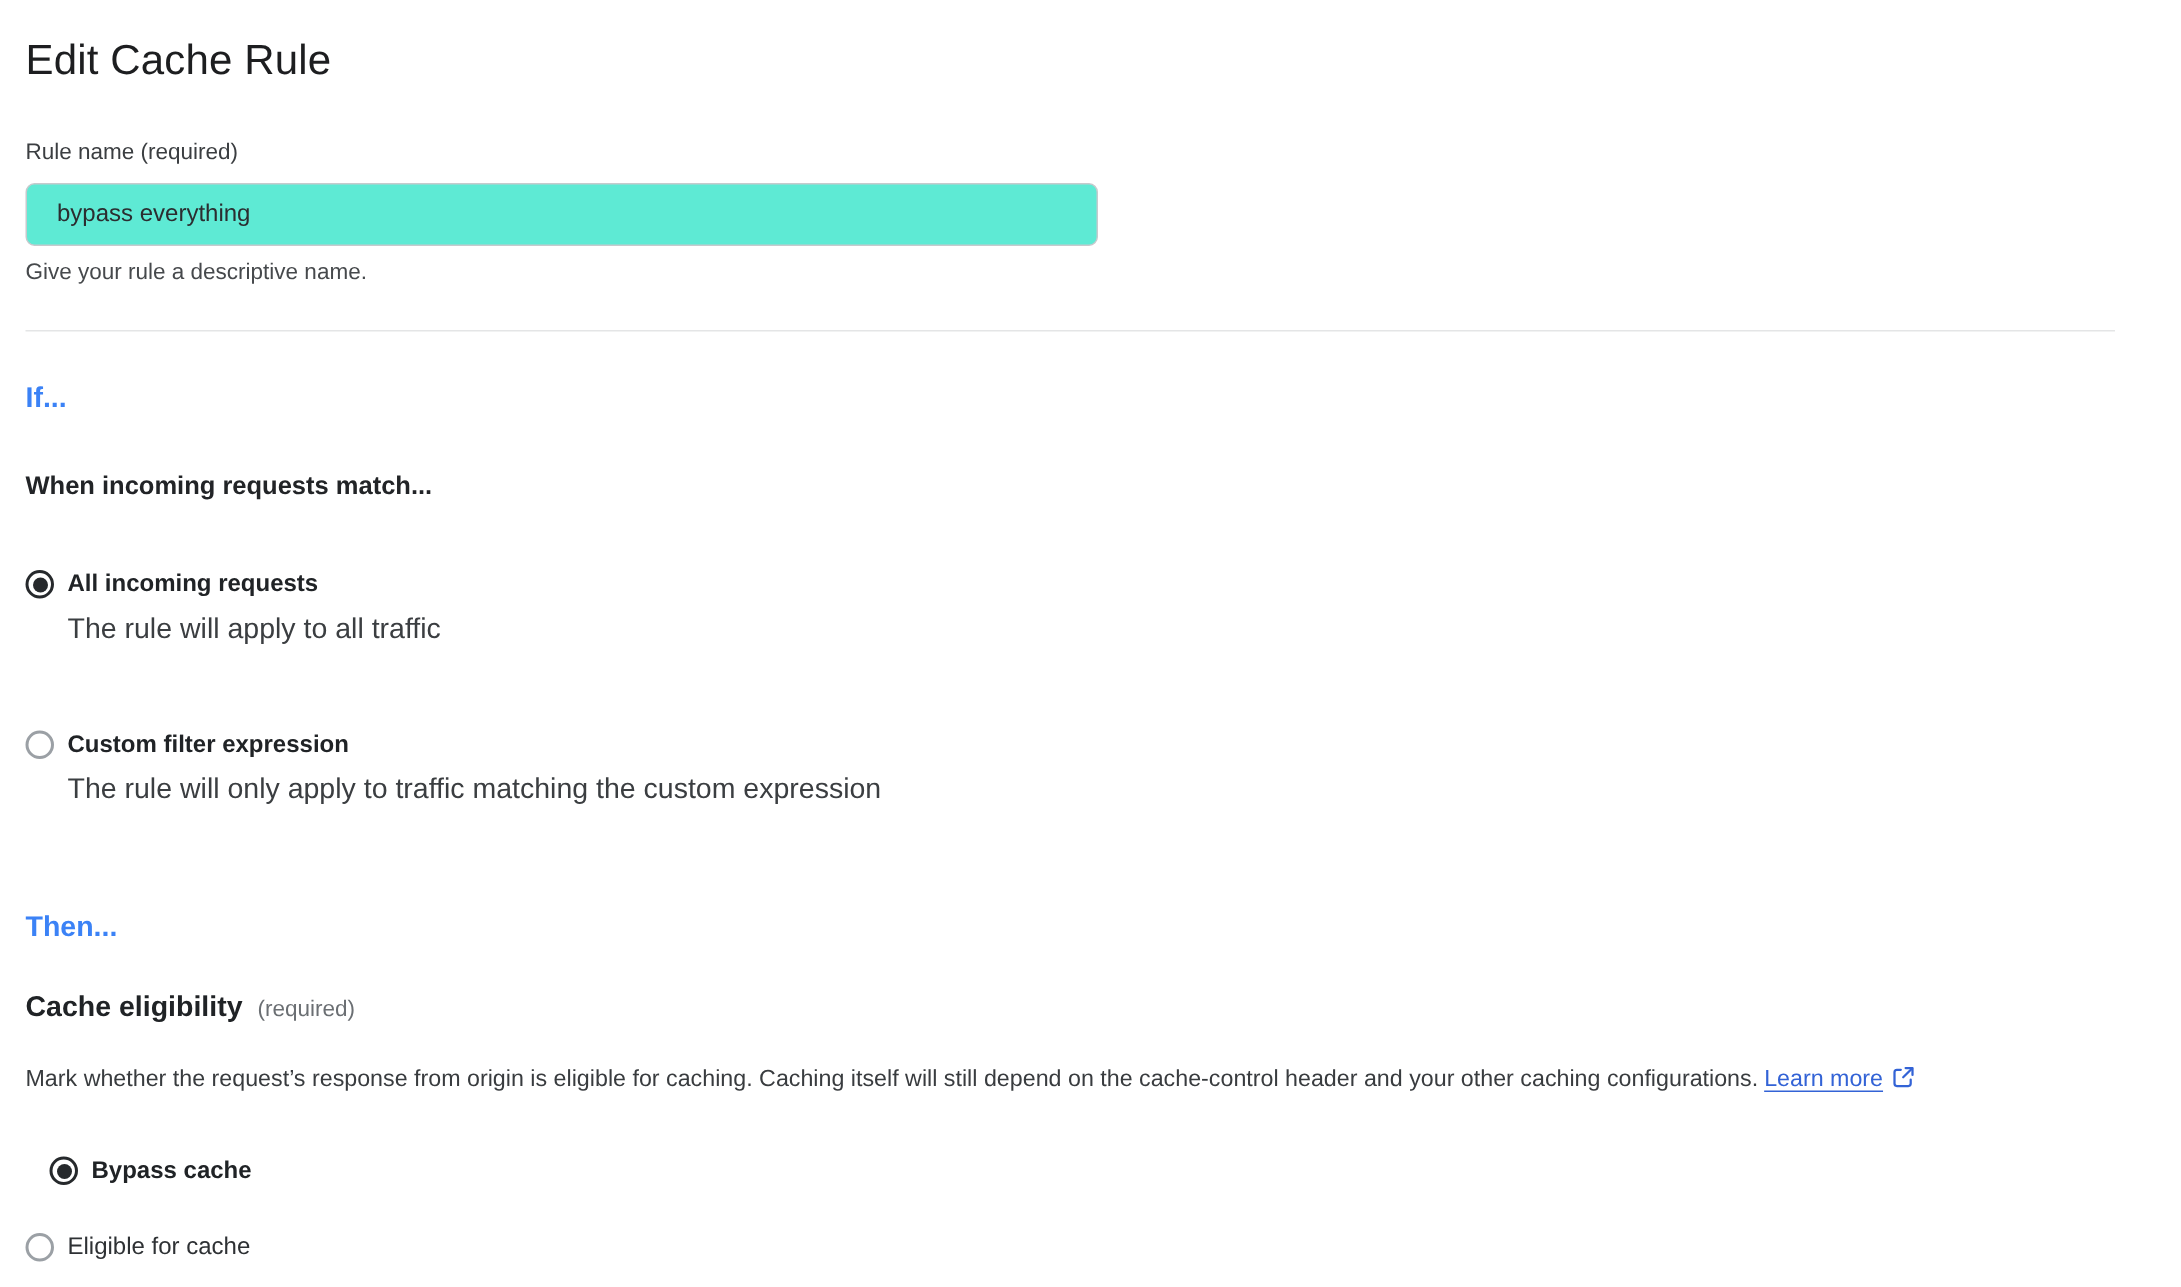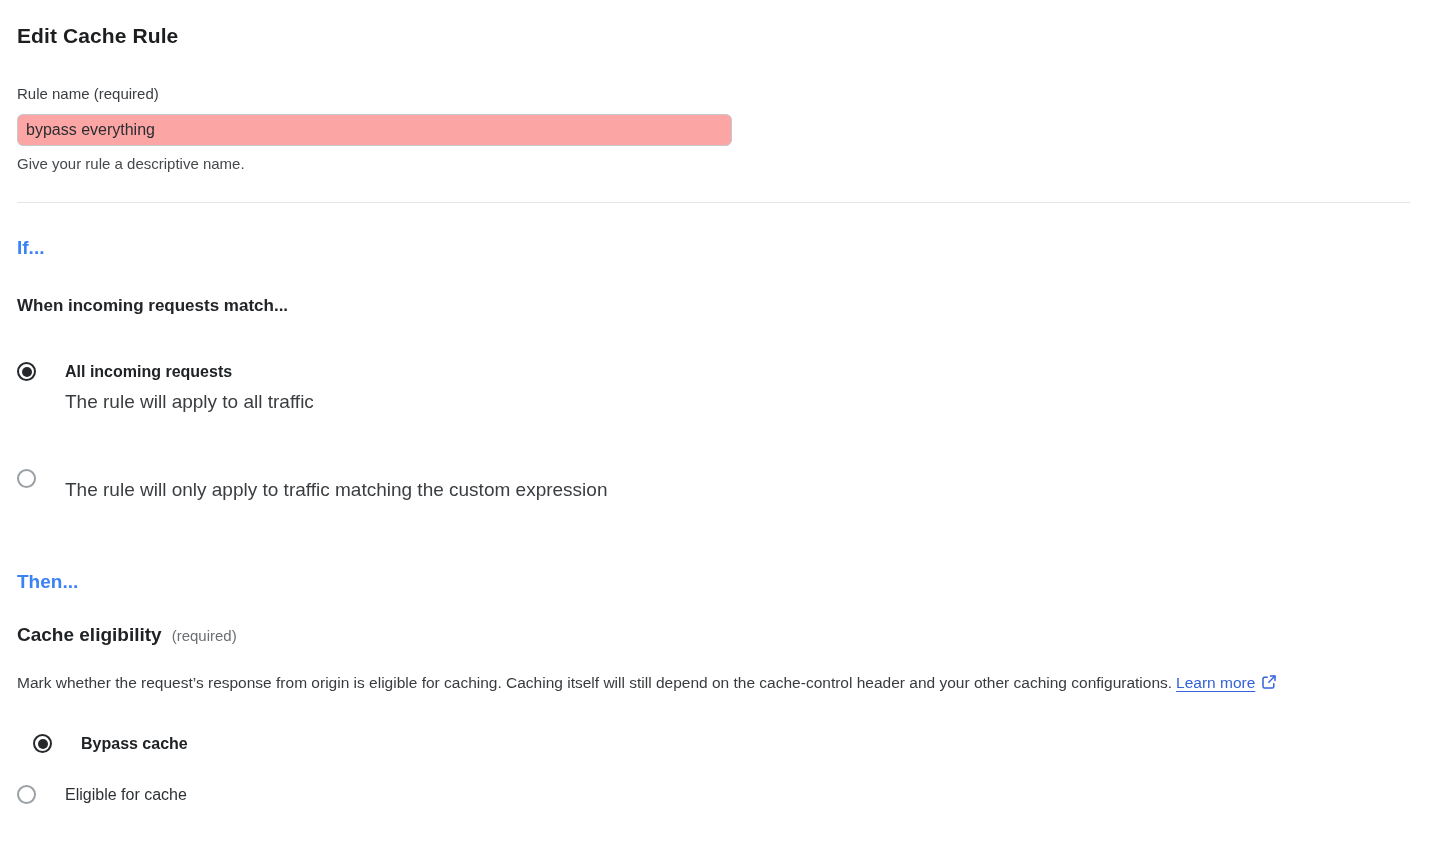--- a/index.html
+++ b/index.html
@@ -6,44 +6,44 @@
   html, body {
     width: 1454px; height: 858px;
     background: #ffffff;
     font-family: "Liberation Sans", sans-serif;
     color: #1e2023;
     overflow: hidden;
   }
   .container { padding: 24px 44px 0 17px; width: 1454px; }
 
   .page-title {
-    font-size: 21px;
-    font-weight: 700;
+    font-size: 28px;
+    font-weight: 400;
     color: #1d1e20;
     letter-spacing: 0.1px;
   }
 
   .field-label {
     margin-top: 37px;
     font-size: 15px;
     color: #3b3e41;
   }
   .rule-name-input {
     display: block;
     margin-top: 12px;
     width: 715px;
-    height: 32px;
+    height: 42px;
     border: 1px solid #c6cacd;
     border-radius: 6px;
-    padding: 0 8px;
+    padding: 0 20px;
     font-family: "Liberation Sans", sans-serif;
     font-size: 16px;
     color: #2b2d30;
     outline: none;
-    background: #fca5a5;
+    background: #5eead4;
   }
   .help-text {
     margin-top: 9px;
     font-size: 15px;
     color: #46494c;
   }
 
   .divider {
     margin-top: 30px;
     border: none;
@@ -60,21 +60,21 @@
   .sub-heading {
     margin-top: 37px;
     font-size: 17px;
     font-weight: 700;
     color: #222427;
   }
 
   .radio-row {
     display: flex;
     align-items: flex-start;
-    gap: 29px;
+    gap: 9px;
     cursor: pointer;
   }
   .radio-row .radio-circle {
     width: 19px; height: 19px;
     border-radius: 50%;
     border: 2px solid #9ba0a5;
     position: relative;
     flex: none;
     margin-top: 0px;
     background: #fff;
@@ -164,20 +164,21 @@
     <span class="radio-circle selected"></span>
     <span class="radio-text">
       <span class="radio-label" style="display:block">All incoming requests</span>
       <span class="radio-desc" style="display:block">The rule will apply to all traffic</span>
     </span>
   </div>
 
   <div class="radio-row mt-56">
     <span class="radio-circle"></span>
     <span class="radio-text">
+      <span class="radio-label" style="display:block">Custom filter expression</span>
       <span class="radio-desc" style="display:block">The rule will only apply to traffic matching the custom expression</span>
     </span>
   </div>
 
   <h2 class="section-heading mt-70">Then...</h2>
 
   <div class="field-heading-row">
     <span class="field-heading">Cache eligibility</span>
     <span class="required-hint">(required)</span>
   </div>

